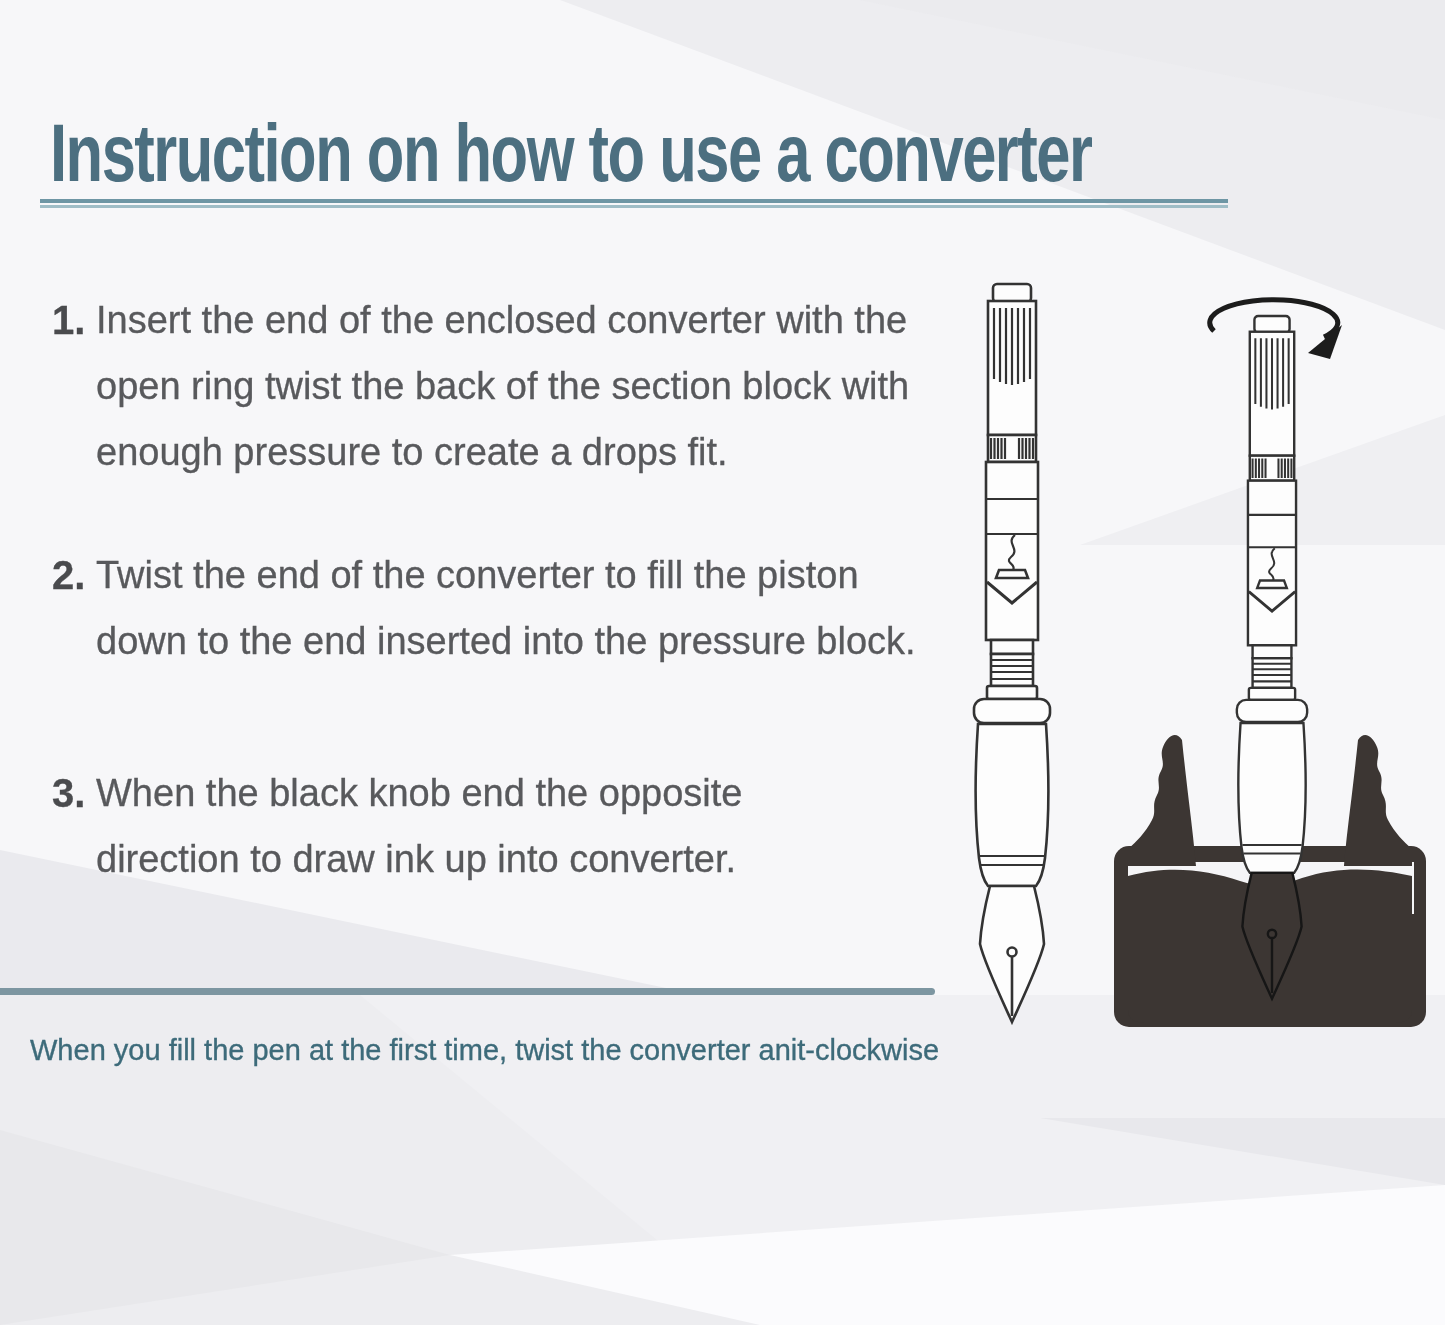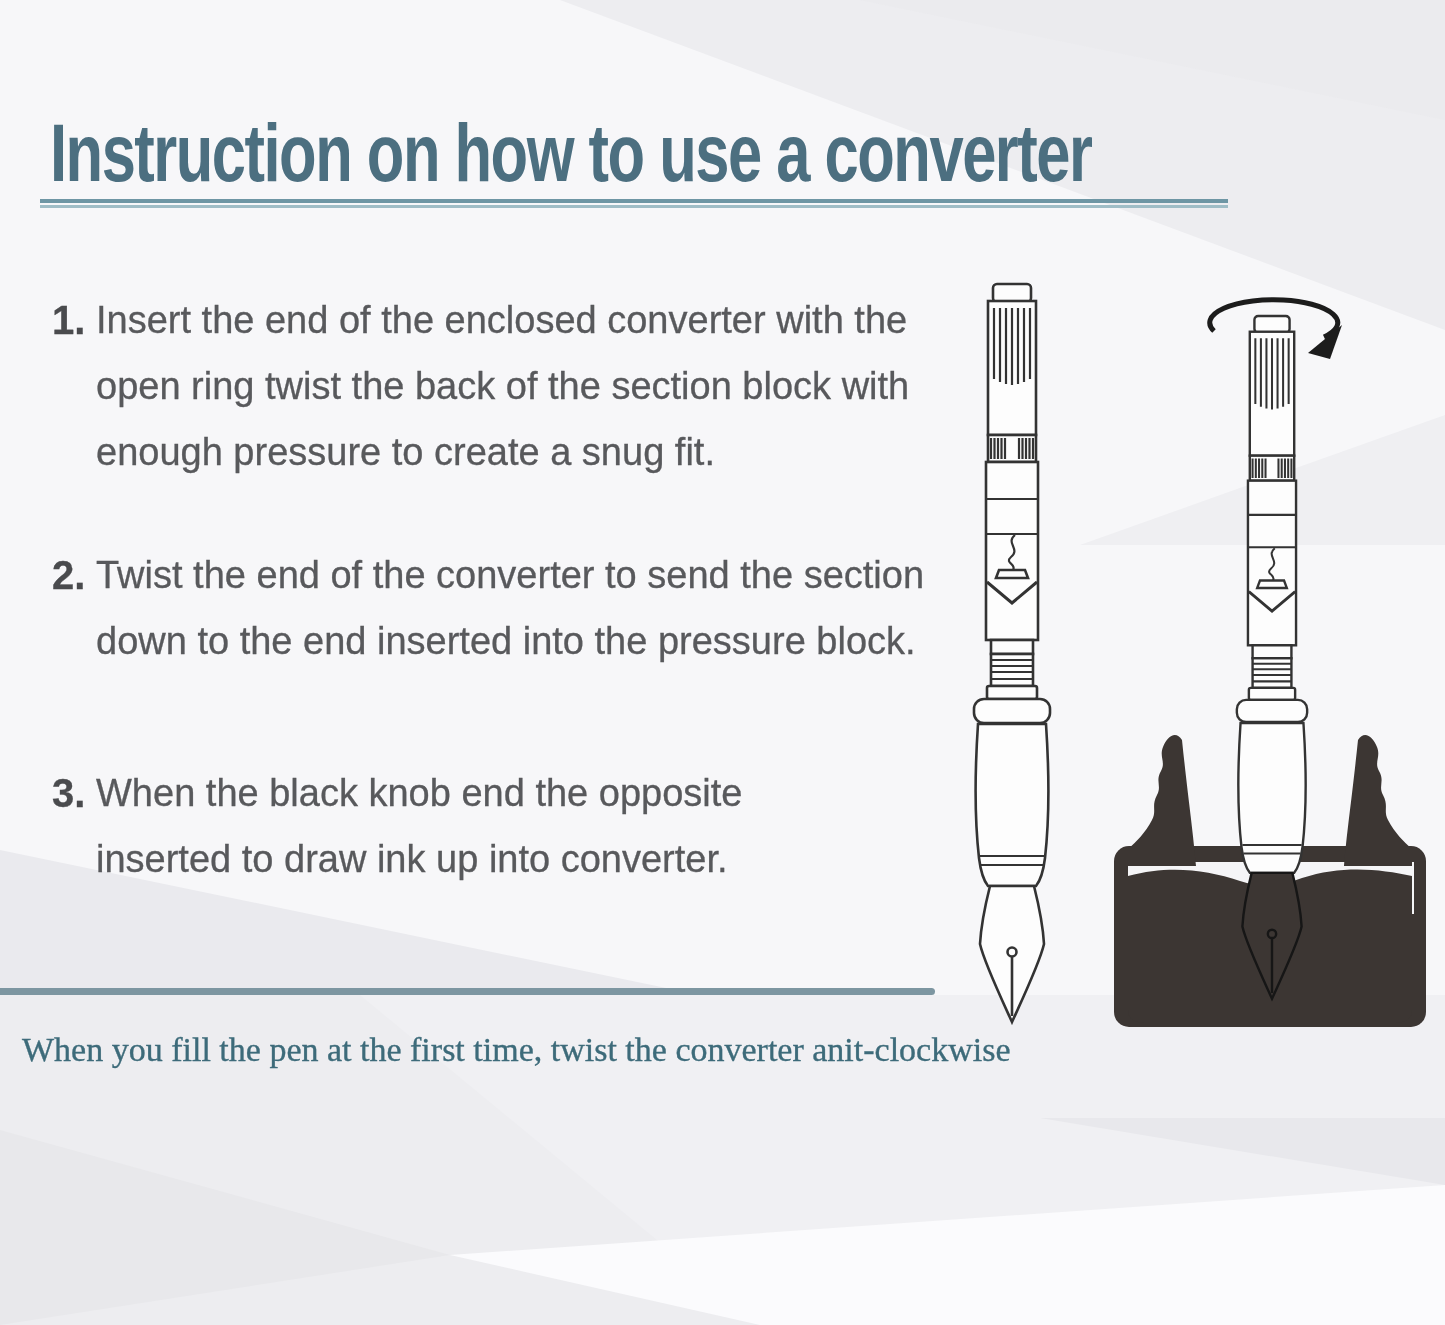--- a/index.html
+++ b/index.html
@@ -55,25 +55,24 @@
   .carve{fill:#f5f5f7;stroke:none}
   .arrow-arc{fill:none;stroke:#1c1c1c;stroke-width:5}
   .arrow-head{fill:#1c1c1c;stroke:none}
   .nib-white{fill:#fdfdfd;stroke:var(--line-art);stroke-width:2.6}
   .nib-ink{fill:var(--ink);stroke:#161616;stroke-width:2.6}
   .divider-bar{
     position:absolute;left:0;top:988px;width:935px;height:7px;
     background:var(--divider-bar);border-radius:0 4px 4px 0;
   }
   .footer-note{
-    position:absolute;left:22px;top:1028px;
-    font-size:34px;line-height:44px;color:var(--footer-text);
+    position:absolute;left:30px;top:1028px;
+    font-size:29px;line-height:44px;color:var(--footer-text);
     -webkit-text-stroke:0.35px var(--footer-text);
     white-space:nowrap;
-    font-family:Liberation Serif, serif;
   }
 </style>
 </head>
 <body>
 
 <svg class="bg-decor" viewBox="0 0 1445 1325" aria-hidden="true">
   <rect x="0" y="0" width="1445" height="1325" fill="#f7f7f9"></rect>
   <polygon points="560,0 1445,0 1445,330" fill="#ededf0"></polygon>
   <polygon points="860,0 1445,0 1445,120" fill="#e9e9ed" opacity="0.65"></polygon>
   <polygon points="1080,545 1445,415 1445,545" fill="#efeff2"></polygon>
@@ -89,37 +88,37 @@
 <div class="title-underline">
   <div class="u1"></div>
   <div class="u2"></div>
 </div>
 
 <div class="step step-1">
   <div class="num">1.</div>
   <div>
     <div>Insert the end of the enclosed converter with the</div>
     <div>open ring twist the back of the section block with</div>
-    <div>enough pressure to create a snug fit.</div>
+    <div>enough pressure to create a drops fit.</div>
   </div>
 </div>
 
 <div class="step step-2">
   <div class="num">2.</div>
   <div>
-    <div>Twist the end of the converter to send the section</div>
+    <div>Twist the end of the converter to fill the piston</div>
     <div>down to the end inserted into the pressure block.</div>
   </div>
 </div>
 
 <div class="step step-3">
   <div class="num">3.</div>
   <div>
     <div>When the black knob end the opposite</div>
-    <div>inserted to draw ink up into converter.</div>
+    <div>direction to draw ink up into converter.</div>
   </div>
 </div>
 
 <svg class="illustration" viewBox="0 0 515 790" aria-hidden="true">
   <defs>
     <g id="penBody">
       <rect class="pw" x="-19" y="0" width="38" height="18" rx="4"></rect>
       <rect class="pw" x="-24" y="17" width="48" height="134"></rect>
       <path class="pl" d="M-18,24 V95 M-12,24 V98 M-6,24 V100 M0,24 V101 M6,24 V100 M12,24 V98 M18,24 V95"></path>
       <rect class="pw" x="-24" y="151" width="48" height="27"></rect>

